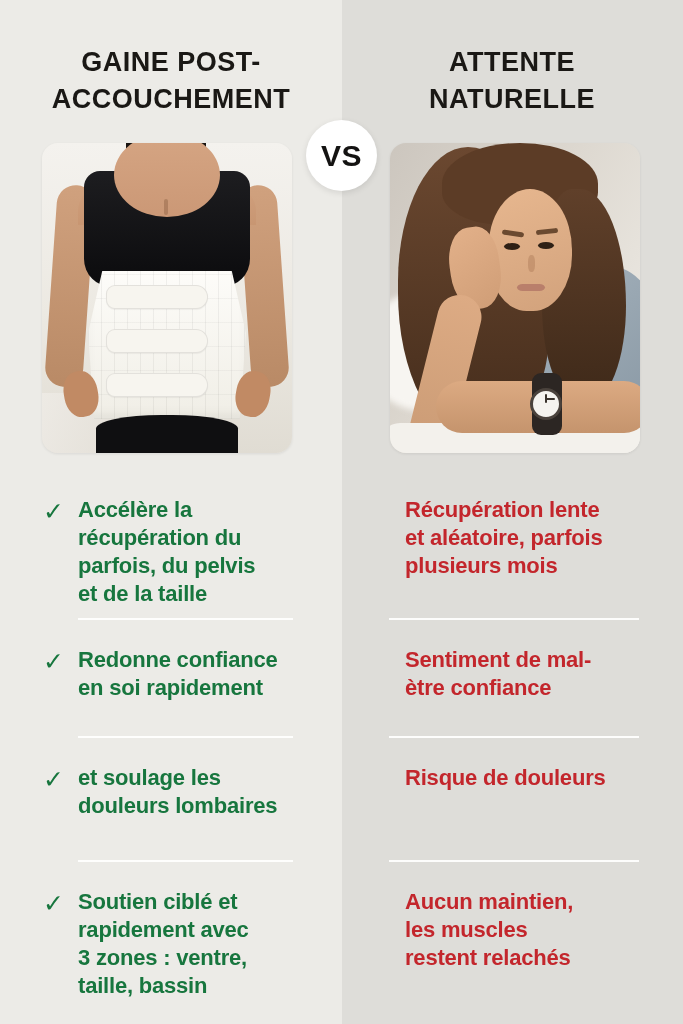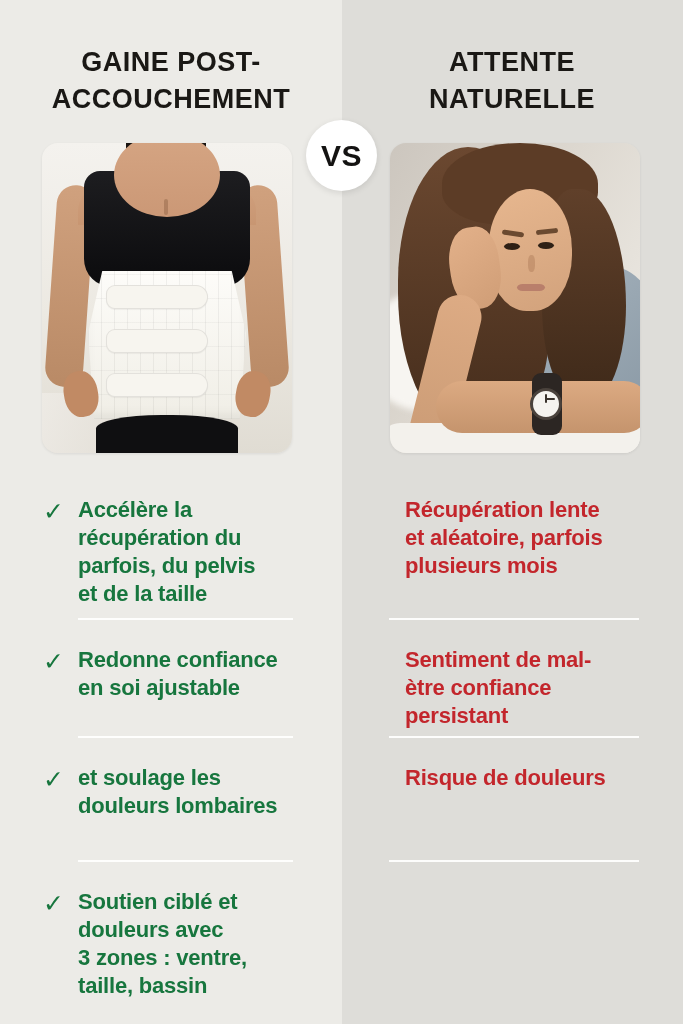--- a/index.html
+++ b/index.html
@@ -170,55 +170,61 @@
         <span>Accélère la</span>
         <span>récupération du</span>
         <span>parfois, du pelvis</span>
         <span>et de la taille</span>
       </div>
     </li>
     <li class="item i2">
       <span class="check">✓</span>
       <div class="lines">
         <span>Redonne confiance</span>
-        <span>en soi ajustable</span>
+        <span>en soi rapidement</span>
       </div>
     </li>
     <li class="item i3">
       <span class="check">✓</span>
       <div class="lines">
         <span>et soulage les</span>
         <span>douleurs lombaires</span>
       </div>
     </li>
     <li class="item i4">
       <span class="check">✓</span>
       <div class="lines">
         <span>Soutien ciblé et</span>
-        <span>douleurs avec</span>
+        <span>rapidement avec</span>
         <span>3 zones : ventre,</span>
         <span>taille, bassin</span>
       </div>
     </li>
   </ul>
 
   <ul class="list list-right">
     <li class="item i1">
       <div class="lines">
         <span>Récupération lente</span>
         <span>et aléatoire, parfois</span>
         <span>plusieurs mois</span>
       </div>
     </li>
     <li class="item i2">
       <div class="lines">
         <span>Sentiment de mal-</span>
         <span>ètre confiance</span>
-        <span>persistant</span>
       </div>
     </li>
     <li class="item i3">
       <div class="lines">
         <span>Risque de douleurs</span>
+      </div>
+    </li>
+    <li class="item i4">
+      <div class="lines">
+        <span>Aucun maintien,</span>
+        <span>les muscles</span>
+        <span>restent relachés</span>
       </div>
     </li>
   </ul>
 </div>
 
 </body></html>

